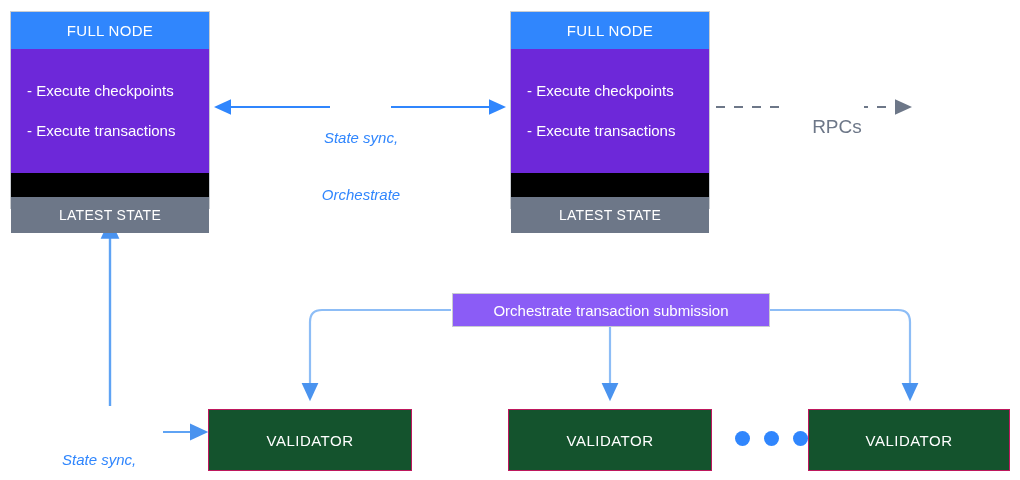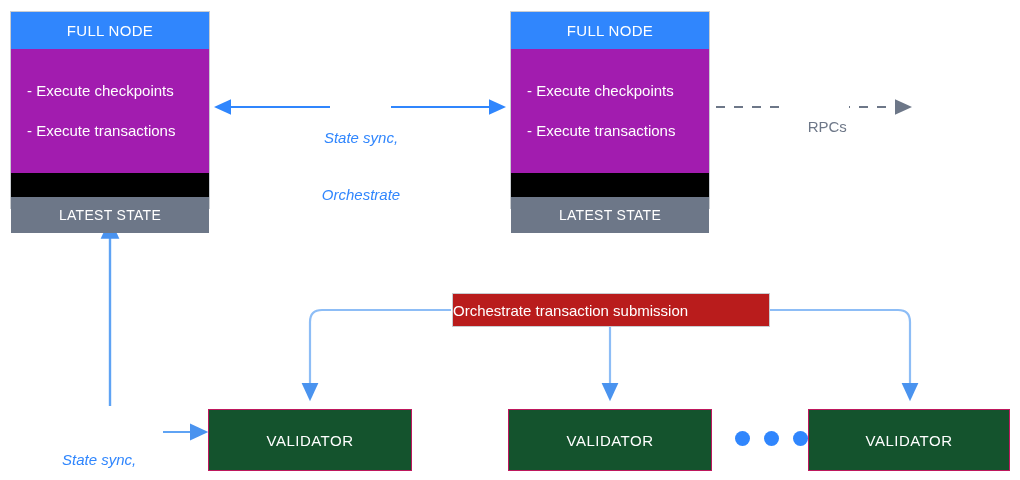--- a/index.html
+++ b/index.html
@@ -39,21 +39,21 @@
   .node-header {
     background: #3086fd;
     color: #ffffff;
     font-size: 15px;
     letter-spacing: 0.3px;
     text-align: center;
     line-height: 37px;
     height: 37px;
   }
   .node-body {
-    background: #a21caf;
+    background: #6d28d9;
     color: #ffffff;
     height: 124px;
     position: relative;
     padding-left: 40px;
   }
   .node-body .line {
     position: absolute;
     left: 16px;
     font-size: 15px;
     color: #ffffff;
@@ -83,40 +83,40 @@
     letter-spacing: 0.5px;
     display: flex;
     align-items: center;
     justify-content: center;
   }
 
   
   .orchestrate {
     position: absolute;
     box-sizing: border-box;
-    background: #b91c1c;
+    background: #8b5cf6;
     border: 1px solid #c9ccd1;
     color: #ffffff;
     font-size: 15px;
     display: flex;
     align-items: center;
-    justify-content: flex-start;
+    justify-content: center;
   }
 
   
   .label {
     position: absolute;
     font-size: 15px;
     line-height: 19px;
     white-space: pre;
   }
   .label-blue { color: #3086fd; font-style: italic; }
   .label-gray {
     color: #6d7788;
-    font-size: 15px;
+    font-size: 19px;
     background: #ffffff;
     padding: 0 2px;
   }
 
   
   .dots {
     position: absolute;
     display: flex;
     gap: 14px;
     align-items: center;

